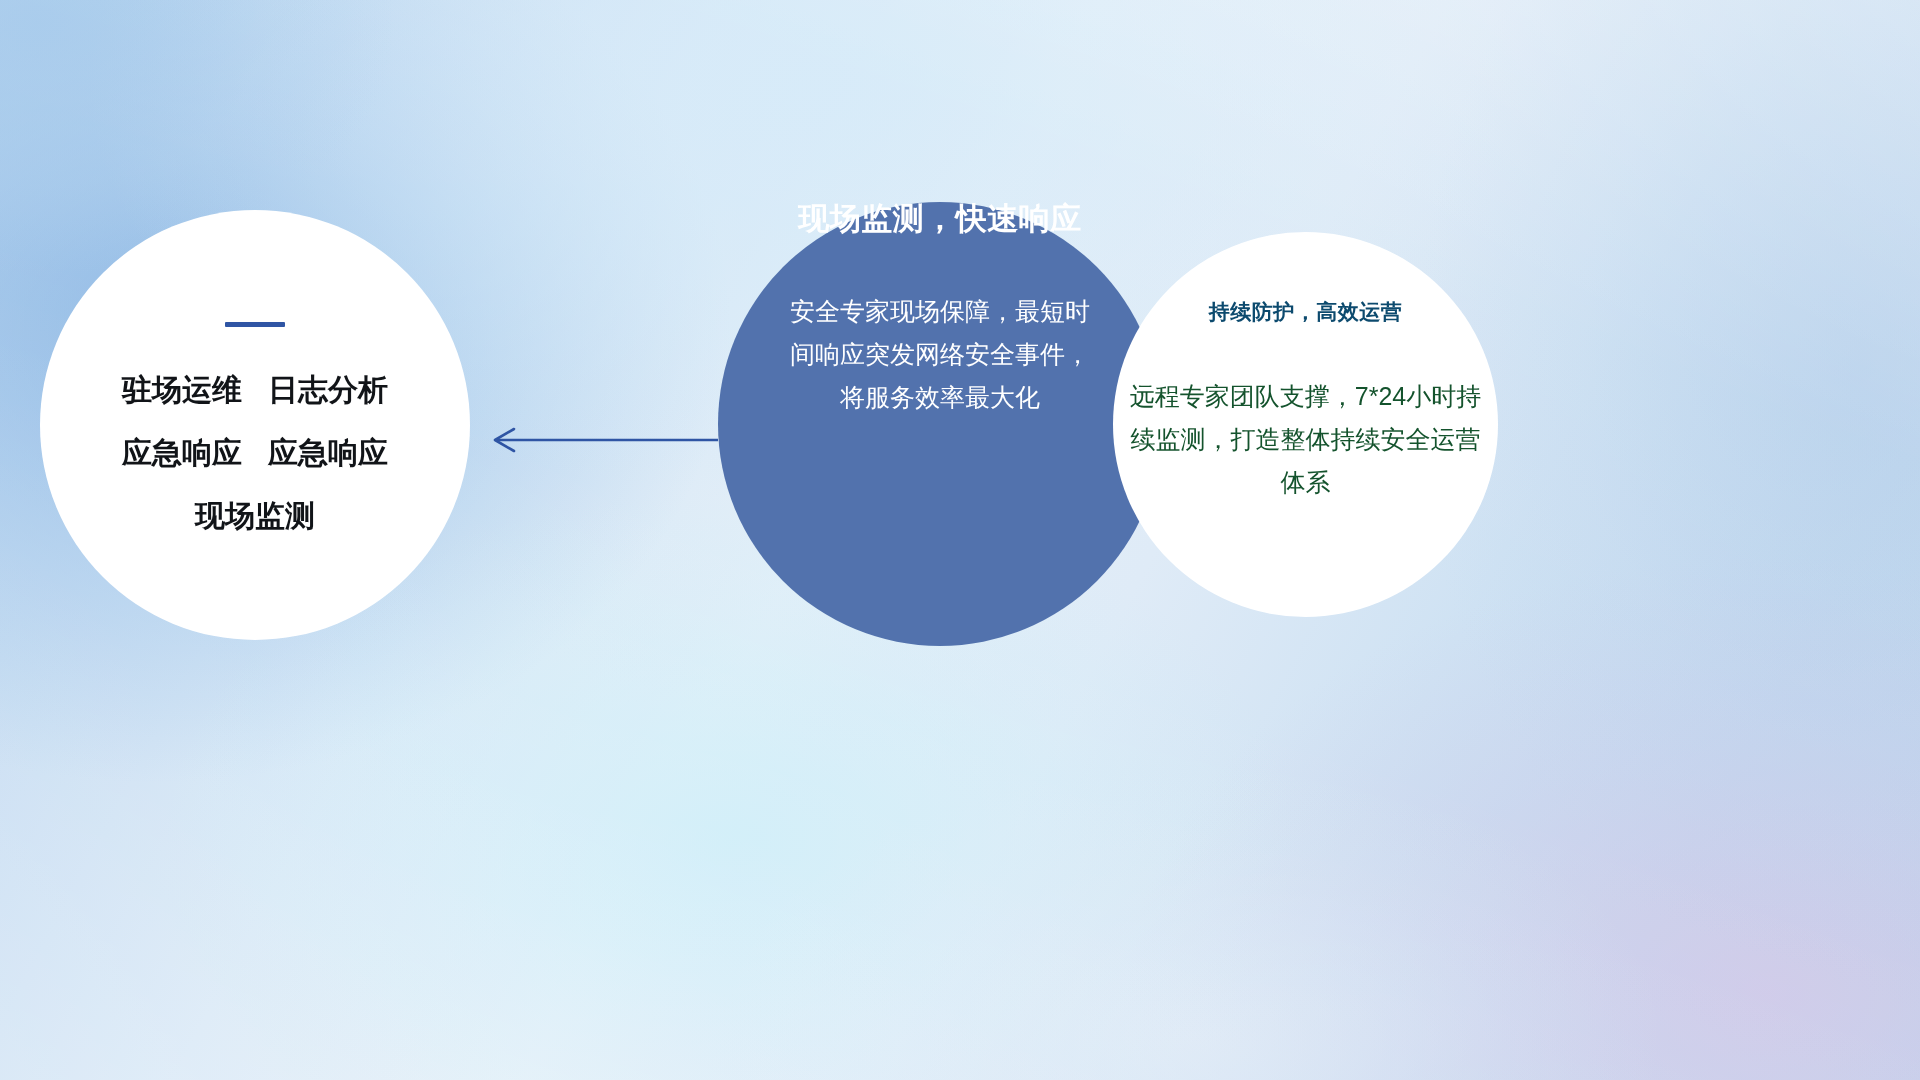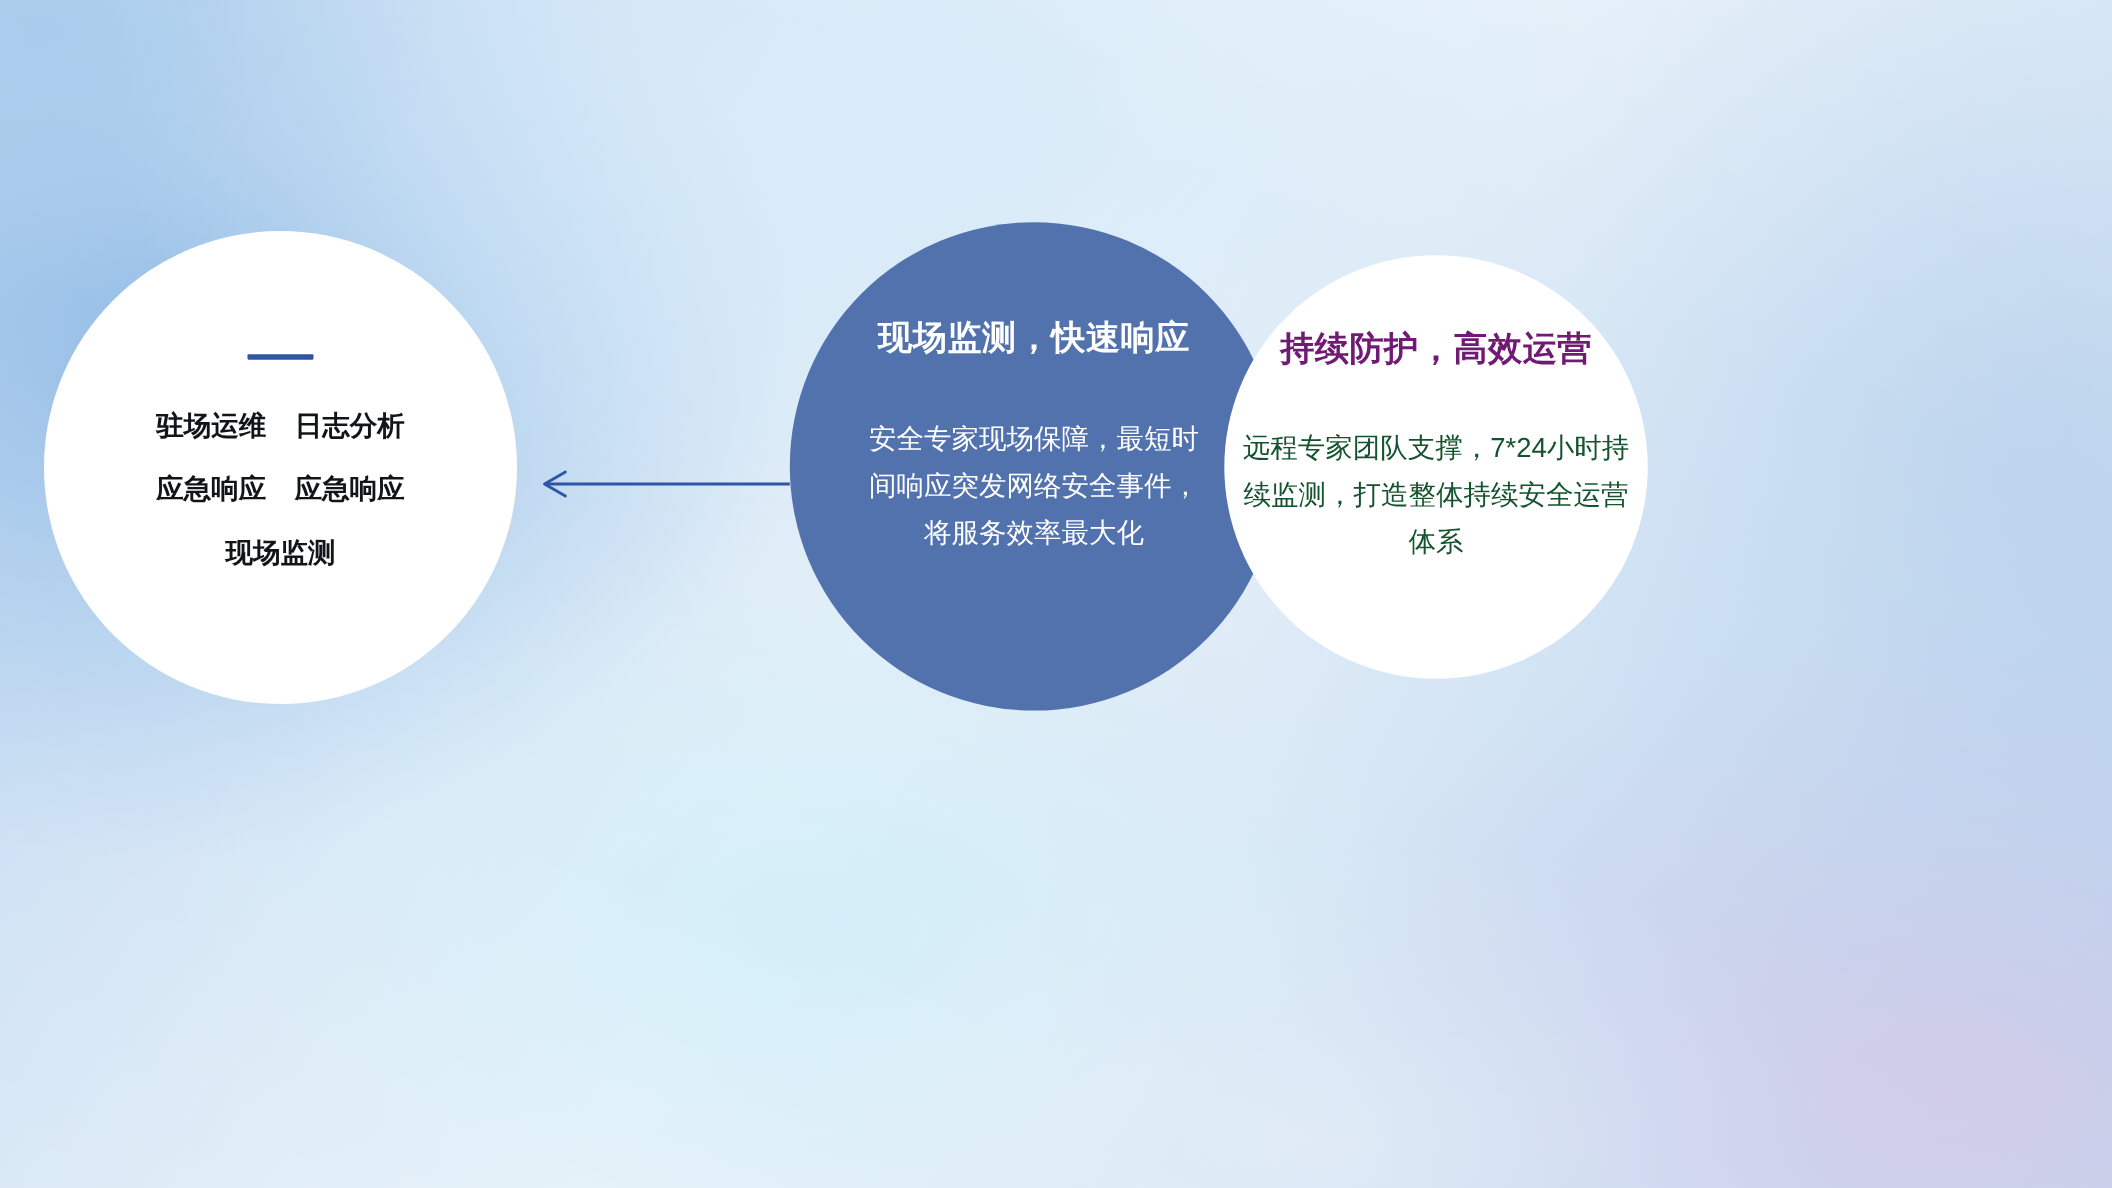--- a/index.html
+++ b/index.html
@@ -137,32 +137,31 @@
     background: #2f55a4;
     border-radius: 1px;
     margin-top: 112px;
   }
 
   .kw-block {
     margin-top: 48px;
     text-align: center;
     color: #111418;
     font-weight: bold;
-    font-size: 25px;
+    font-size: 30px;
     line-height: 1.0;
     white-space: nowrap;
   }
 
   .kw-row { margin-bottom: 33px; }
   .kw-row:last-child { margin-bottom: 0; }
   .kw-gap { display: inline-block; width: 26px; }
 
   
   #circle-center .ttl {
-    margin-top: 88px;
     color: #ffffff;
     font-weight: bold;
     font-size: 31px;
     line-height: 1.1;
     white-space: nowrap;
     text-align: center;
     letter-spacing: 0.5px;
   }
 
   #circle-center .body {
@@ -170,23 +169,23 @@
     width: 300px;
     color: #ffffff;
     font-size: 25px;
     line-height: 1.72;
     text-align: center;
   }
 
   
   #circle-right .ttl {
     margin-top: 68px;
-    color: #701a75;
+    color: #0c4a6e;
     font-weight: bold;
-    font-size: 31px;
+    font-size: 21px;
     line-height: 1.1;
     white-space: nowrap;
     text-align: center;
     letter-spacing: 0.5px;
   }
 
   #circle-right .body {
     margin-top: 52px;
     width: 352px;
     color: #14532d;

